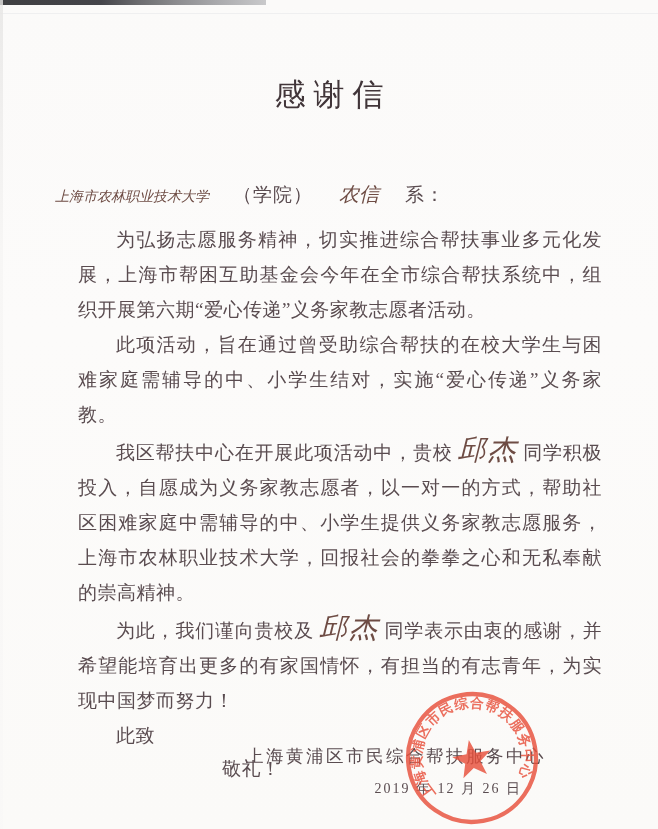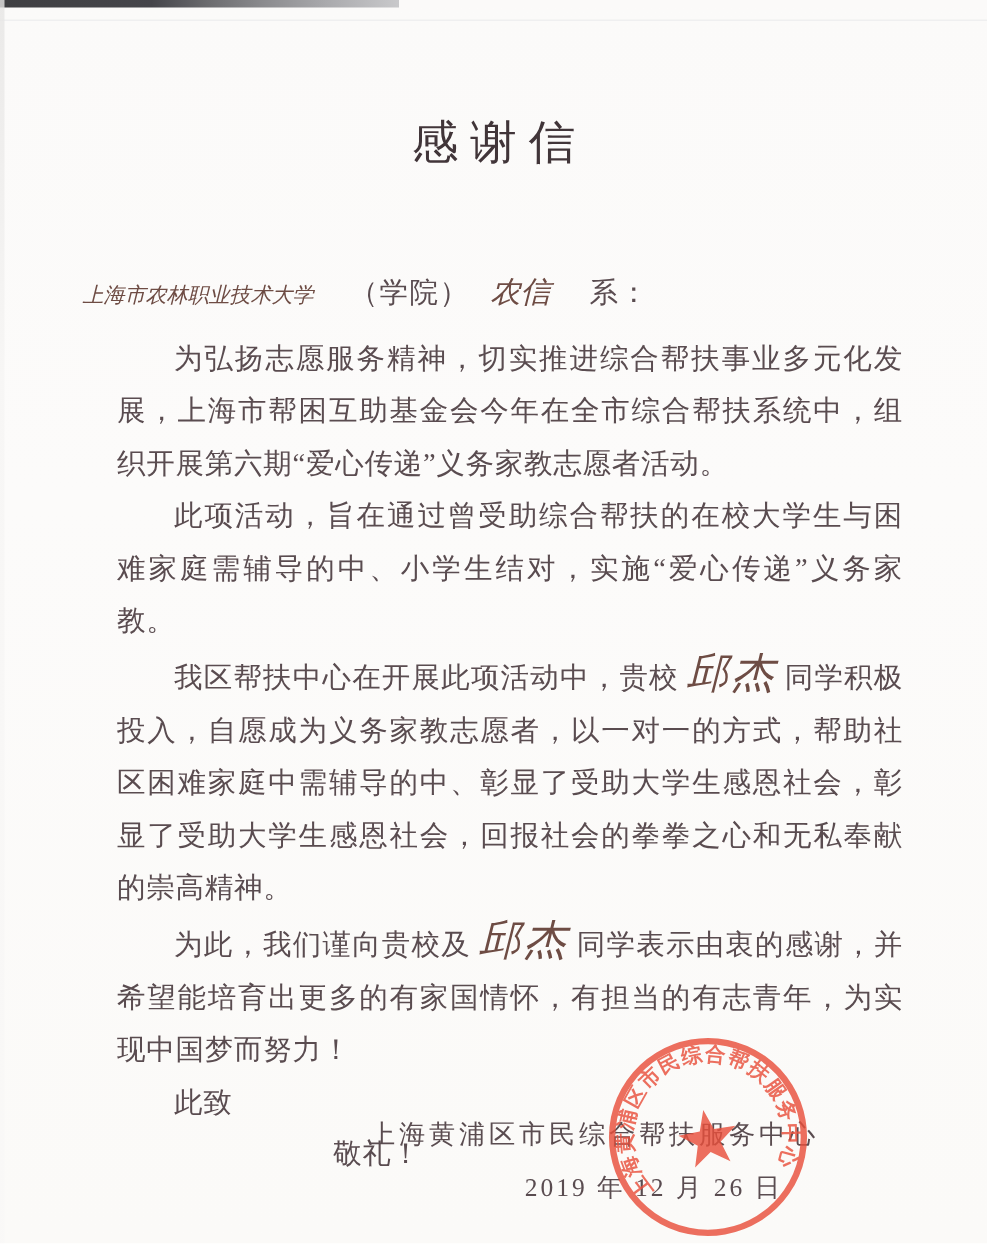--- a/index.html
+++ b/index.html
@@ -32,21 +32,21 @@
     position:absolute;top:181px;left:55px;right:40px;
     font-size:19px;letter-spacing:1px;color:#5a4c50;white-space:nowrap;
   }
   .hand{
     font-style:italic;
     color:#6e4c44;
     letter-spacing:0px;
   }
   .salutation .hand{font-size:14px;}
   .salutation .college{margin-left:24px;}
-  .salutation .dept{margin-left:14px;font-size:20px;}
+  .salutation .dept{margin-left:26px;font-size:20px;}
   .salutation .suffix{margin-left:26px;}
 
   .letter-body{
     position:absolute;top:222px;left:78px;width:524px;
     font-size:19px;line-height:35px;
     text-align:justify;text-justify:inter-character;
     color:#5a4c50;letter-spacing:.5px;
   }
   .letter-body p{margin:0;text-indent:2em;}
   .hand-inline{
@@ -56,21 +56,21 @@
   .closing-cizhi{margin:0;text-indent:2em;line-height:35px;}
   .closing-jingli{margin:0;padding-left:144px;text-indent:0 !important;line-height:35px;font-family:Liberation Mono, monospace;}
 
   .signature{position:absolute;top:744px;left:0;width:100%;}
   .signature .org{
     text-align:right;padding-right:112px;
     font-size:17.5px;letter-spacing:2.5px;color:#5a4c50;
   }
   .signature .date{
     text-align:right;padding-right:136px;margin-top:12px;
-    font-size:17px;letter-spacing:2px;color:#5a4c50;
+    font-size:14px;letter-spacing:2px;color:#5a4c50;
   }
 
   .seal{
     position:absolute;left:401px;top:687px;width:142px;height:142px;
     opacity:.82;transform:rotate(-10deg);
     pointer-events:none;
   }
 </style>
 </head>
 <body>
@@ -84,21 +84,21 @@
   <h1 class="title">感谢信</h1>
 
   <div class="salutation">
     <span class="hand">上海市农林职业技术大学</span><span class="college">（学院）</span><span class="hand dept">农信</span><span class="suffix">系：</span>
   </div>
 
   <div class="letter-body" id="letter-body">
 
   <p><span>为弘扬志愿服务精神，切实推进综合帮扶事业多元化发展，上海市帮困互助基金会今年在全市综合帮扶系统中，组织开展第六期“爱心传递”义务家教志愿者活动。</span></p>
       <p><span>此项活动，旨在通过曾受助综合帮扶的在校大学生与困难家庭需辅导的中、小学生结对，实施“爱心传递”义务家教。</span></p>
-      <p><span>我区帮扶中心在开展此项活动中，贵校</span><span class="hand-inline">邱杰</span><span>同学积极投入，自愿成为义务家教志愿者，以一对一的方式，帮助社区困难家庭中需辅导的中、彰显了受助大学生感恩社会，彰显了受助大学生感恩社会，回报社会的拳拳之心和无私奉献的崇高精神。</span></p>
+      <p><span>我区帮扶中心在开展此项活动中，贵校</span><span class="hand-inline">邱杰</span><span>同学积极投入，自愿成为义务家教志愿者，以一对一的方式，帮助社区困难家庭中需辅导的中、小学生提供义务家教志愿服务，上海市农林职业技术大学，回报社会的拳拳之心和无私奉献的崇高精神。</span></p>
       <p><span>为此，我们谨向贵校及</span><span class="hand-inline">邱杰</span><span>同学表示由衷的感谢，并希望能培育出更多的有家国情怀，有担当的有志青年，为实现中国梦而努力！</span></p>
       <p class="closing-cizhi">此致</p>
       <p class="closing-jingli">敬礼！</p>
     </div>
 
   <div class="signature">
     <div class="org">上海黄浦区市民综合帮扶服务中心</div>
     <div class="date">2019 年 12 月 26 日</div>
   </div>
 

